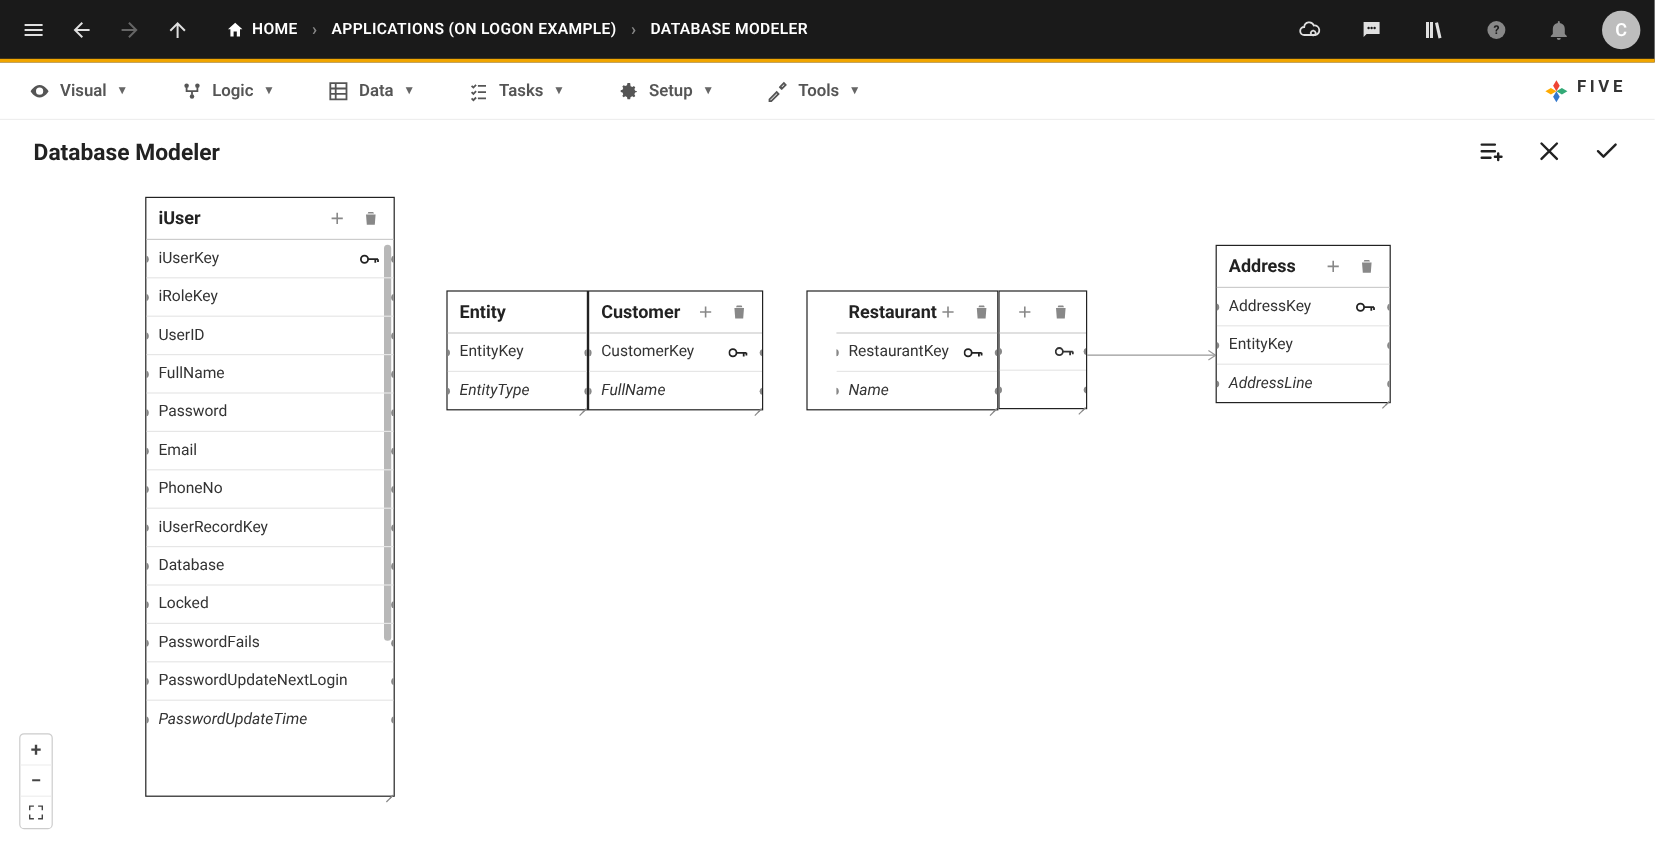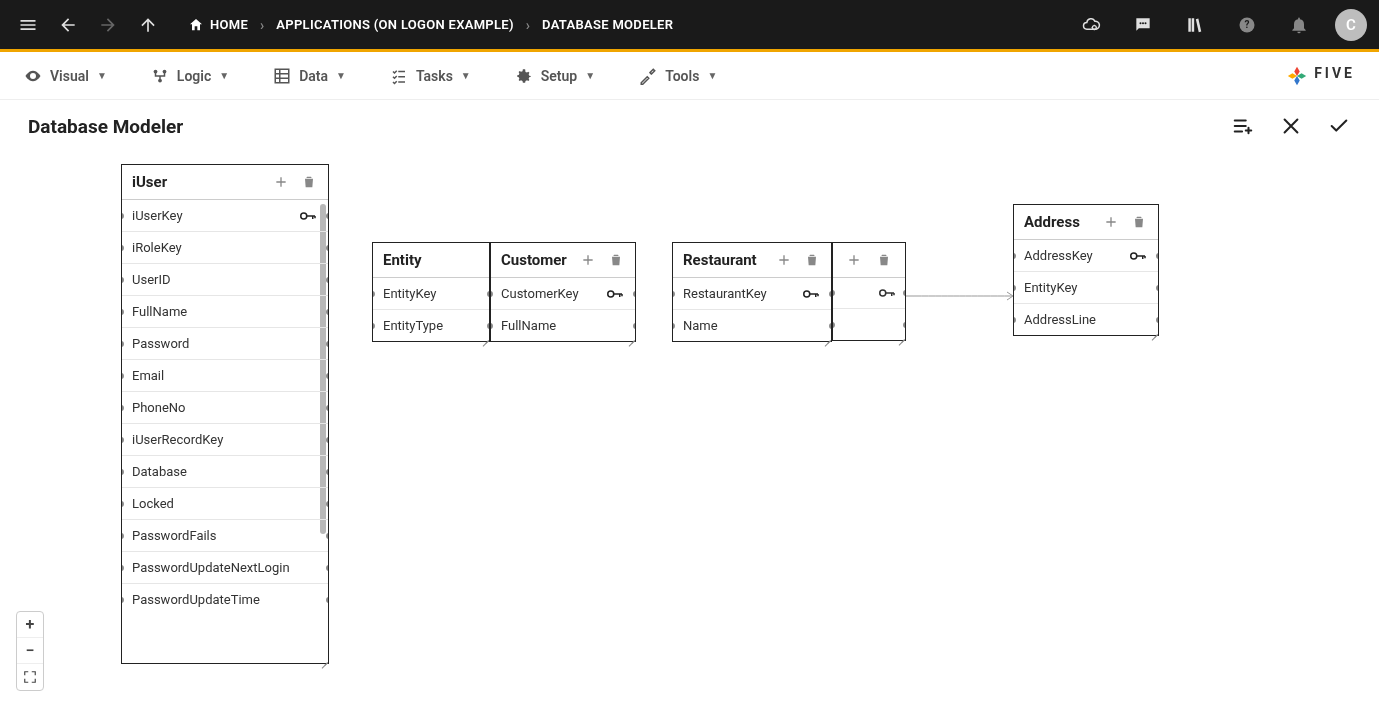--- a/index.html
+++ b/index.html
@@ -36,21 +36,21 @@
   .canvas svg.wires { position: absolute; left: 0; top: 0; width: 100%; height: 100%; pointer-events: none; }
 
   
   .tbl { position: absolute; background: #fff; border: 1px solid #222; font-size: 13px; }
   .tbl-head { display: flex; align-items: center; padding: 8px 10px; font-weight: 700; font-size: 15px; border-bottom: 1px solid #ccc; }
   .tbl-head .spacer { margin-left: auto; display: flex; gap: 10px; align-items: center; }
   .tbl-head .hicon { width: 18px; height: 18px; display: inline-flex; align-items: center; justify-content: center; cursor: pointer; color: #777; }
   .tbl-head .hicon svg { width: 16px; height: 16px; }
   .tbl-body { max-height: 100%; overflow: hidden; position: relative; }
   .tbl-row { display: flex; align-items: center; padding: 8px 10px 8px 10px; border-bottom: 1px solid #e6e6e6; position: relative; }
-  .tbl-row:last-child { border-bottom: none; }
+  .tbl-row:last-child { border-bottom: none; font-style: italic; }
   .tbl-row .name { flex: 1; color: #333; }
   .keyicon { width: 18px; height: 14px; }
   .port-l, .port-r { position: absolute; width: 6px; height: 6px; background: #888; border-radius: 50%; top: 50%; transform: translateY(-50%); }
   .port-l { left: -4px; }
   .port-r { right: -4px; }
   .resize-handle { position: absolute; right: -1px; bottom: -1px; width: 12px; height: 12px; }
   .resize-handle::before, .resize-handle::after { content:""; position:absolute; background:#888; }
   .resize-handle::before { right:1px; bottom:1px; width:8px; height:1px; transform: rotate(-45deg); transform-origin: right bottom; }
   .resize-handle::after { right:1px; bottom:1px; width:4px; height:1px; transform: rotate(-45deg); transform-origin: right bottom; }
   .scroll-ind { position:absolute; right:2px; top:4px; bottom:4px; width:6px; background:#b8b8b8; border-radius:3px; }
@@ -373,21 +373,21 @@
         </div>
         <div class="tbl-row">
           <span class="port-l"></span>
           <span class="name">FullName</span>
           <span class="port-r"></span>
         </div>
       </div>
     <div class="resize-handle"></div>
   </div>
 
-  <div class="tbl" style="left:672px; top:94px; width:160px;">
+  <div class="tbl" style="left:672px; top:94px; width:160px;padding-left:24px;">
     <div class="tbl-head">
       <span>Restaurant</span>
       <span class="spacer">
         <span class="hicon">
             <svg viewBox="0 0 24 24">
               <path stroke="#888" stroke-width="2" d="M12 5v14M5 12h14"></path>
             </svg>
           </span>
         <span class="hicon">
             <svg viewBox="0 0 24 24">

